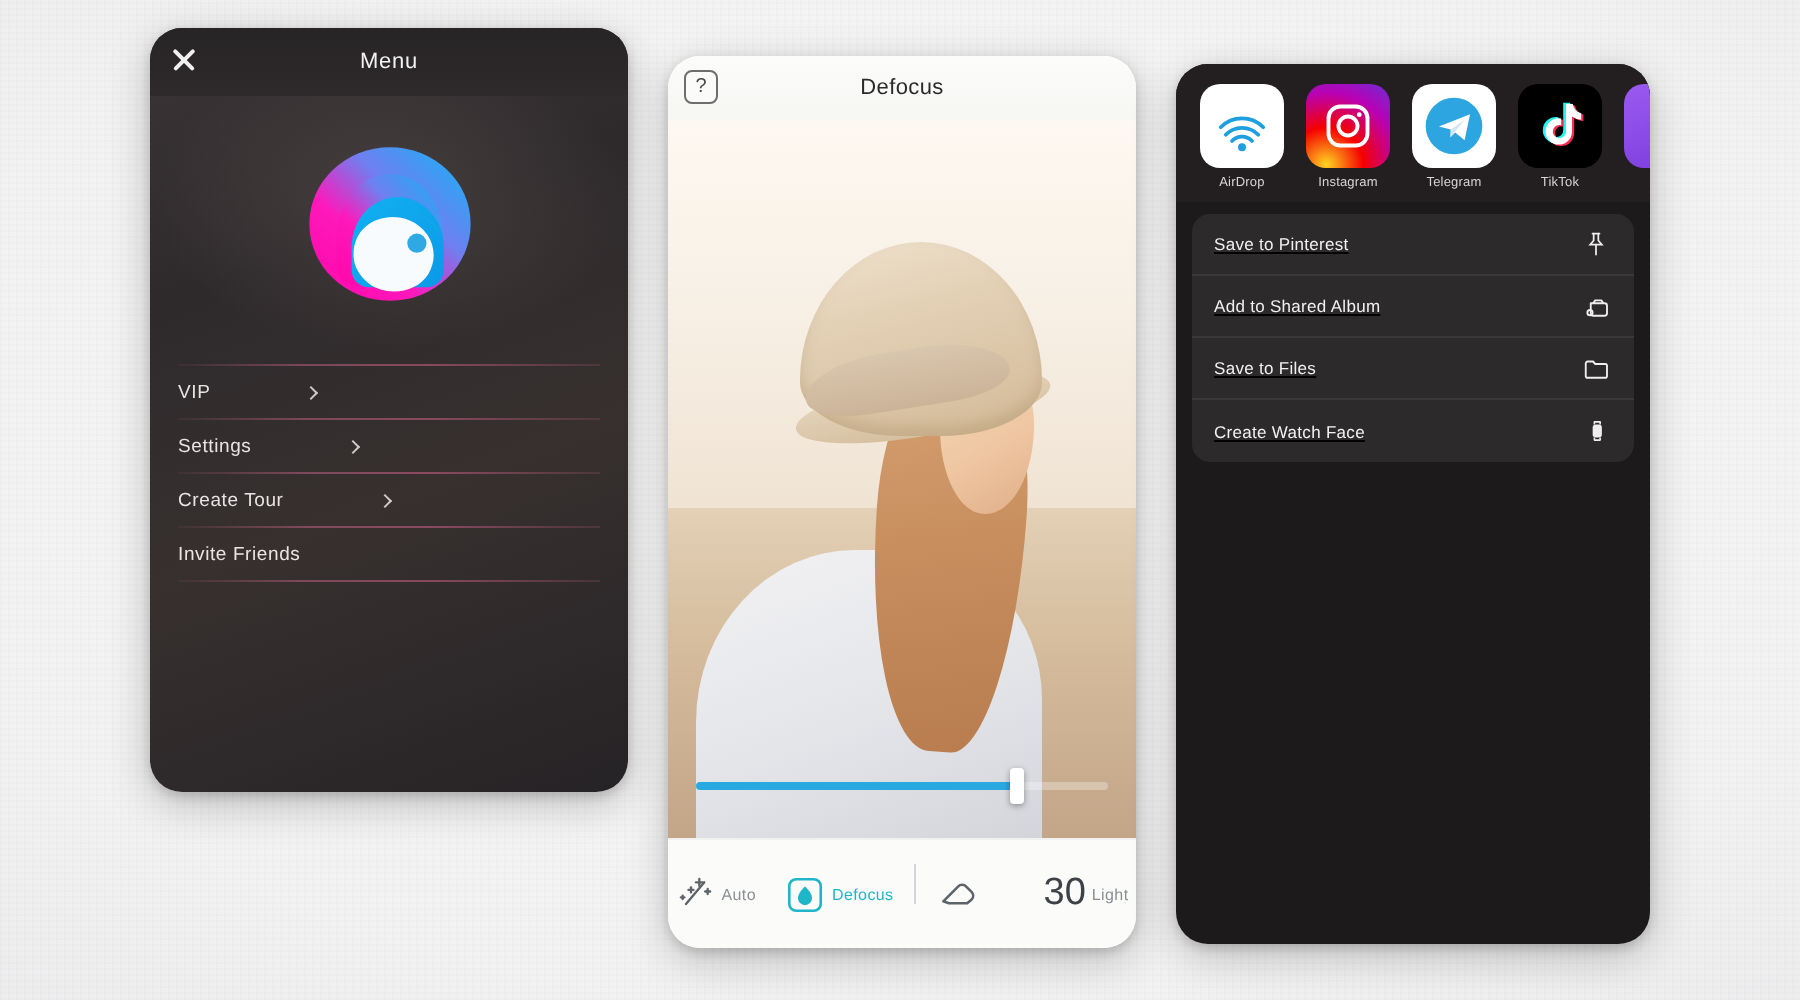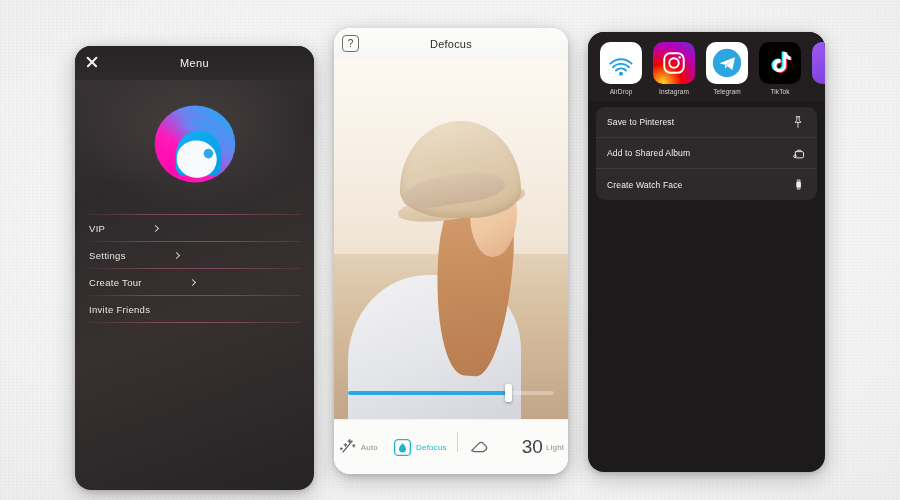--- a/index.html
+++ b/index.html
@@ -25,21 +25,21 @@
 
   .phone {
     position: absolute;
     border-radius: 16px;
     overflow: hidden;
     box-shadow: 0 6px 22px rgba(0,0,0,0.22), 0 2px 6px rgba(0,0,0,0.16);
   }
 
   
   #phone-menu {
-    left: 75px; top: 46px; width: 239px; height: 444px;
+    left: 75px; top: 14px; width: 239px; height: 382px;
     background: linear-gradient(160deg, #3a3436 0%, #2e2a2c 30%, #37302f 60%, #262326 100%);
     color: #fff;
   }
   #phone-menu .topbar {
     height: 34px; position: relative;
     display: flex; align-items: center; justify-content: center;
     background: linear-gradient(180deg, #272426 0%, #2e2a2c 100%);
   }
   #phone-menu .close-x {
     position: absolute; left: 10px; top: 9px;
@@ -199,20 +199,21 @@
   .app-icon {
     width: 42px; height: 42px; border-radius: 10px;
     display: flex; align-items: center; justify-content: center;
     overflow: hidden;
   }
   .app-label { font-size: 6.5px; color: #d6d4d4; margin-top: 4px; letter-spacing: 0.1px; }
 
   .action-list {
     margin: 6px 8px 0 8px; border-radius: 9px; overflow: hidden;
     background: #2c2a2b;
+    text-decoration: underline;
   }
   .action-row {
     height: 31px; display: flex; align-items: center;
     padding: 0 11px; cursor: pointer;
     border-bottom: 1px solid #3b3839;
   }
   .action-row:last-child { border-bottom: none; }
   .action-row .txt { flex: 1; font-size: 8.5px; color: #f2f1f1; letter-spacing: 0.15px; }
   .action-row .ico { width: 16px; height: 16px; display: flex; align-items: center; justify-content: center; }
 
@@ -425,20 +426,28 @@
       <span class="txt">Add to Shared Album</span>
       <span class="ico">
         <svg width="15" height="15" viewBox="0 0 24 24" fill="none" stroke="#efeeee" stroke-width="1.5" stroke-linejoin="round">
           <path d="M7 9 h11 a2 2 0 0 1 2 2 v6 a2 2 0 0 1 -2 2 H9 a2 2 0 0 1 -2 -2 z"></path>
           <path d="M9 9 l1.5 -2.3 h5 L17 9"></path>
           <circle cx="6.4" cy="16.5" r="2.1"></circle>
         </svg>
       </span>
     </div>
     <div class="action-row">
+      <span class="txt">Save to Files</span>
+      <span class="ico">
+        <svg width="15" height="15" viewBox="0 0 24 24" fill="none" stroke="#efeeee" stroke-width="1.5" stroke-linejoin="round">
+          <path d="M3 7.5 a1.5 1.5 0 0 1 1.5 -1.5 h4.3 l1.8 2 h8 A1.5 1.5 0 0 1 20 9.5 v8 A1.5 1.5 0 0 1 18.5 19 h-14 A1.5 1.5 0 0 1 3 17.5 z"></path>
+        </svg>
+      </span>
+    </div>
+    <div class="action-row">
       <span class="txt">Create Watch Face</span>
       <span class="ico">
         <svg width="13" height="15" viewBox="0 0 24 24" fill="none" stroke="#efeeee" stroke-width="1.5" stroke-linejoin="round">
           <rect x="8" y="6" width="8.5" height="12" rx="3" fill="#efeeee" stroke="none"></rect>
           <path d="M9.6 6 V3.6 h5.3 V6"></path>
             <path d="M9.6 18 v2.4 h5.3 V18"></path>
         </svg>
       </span>
     </div>
   </div>

